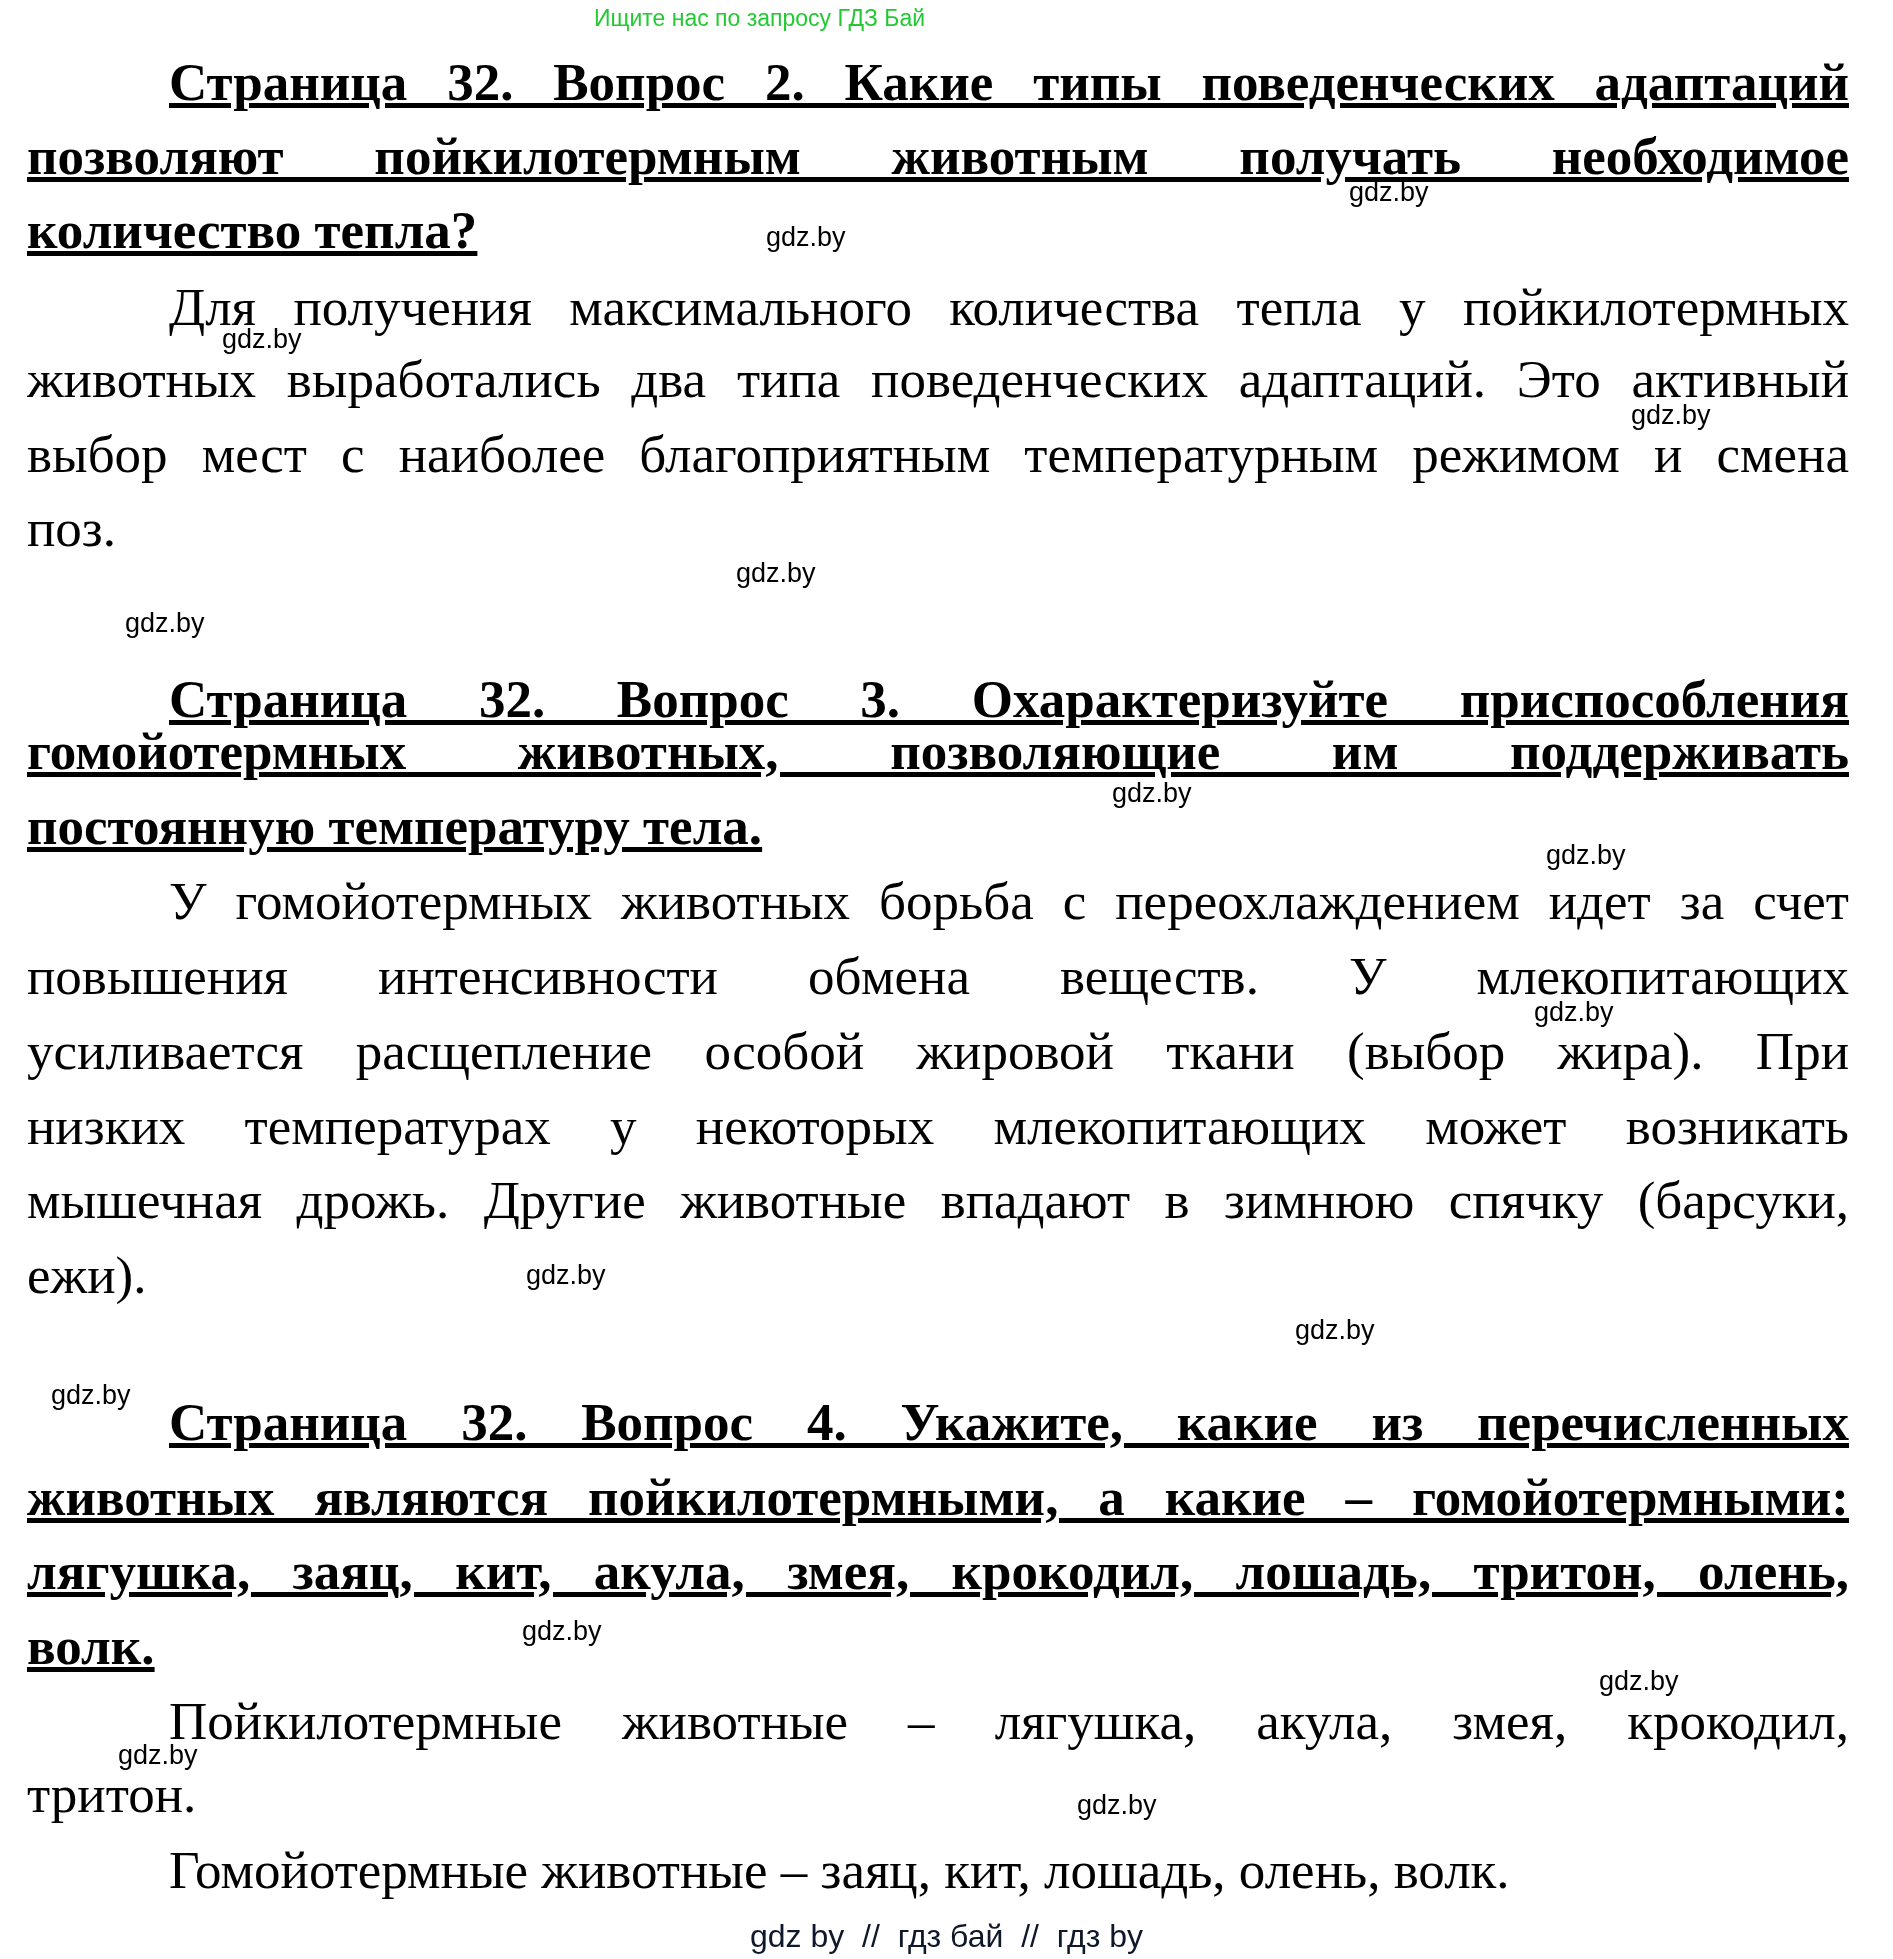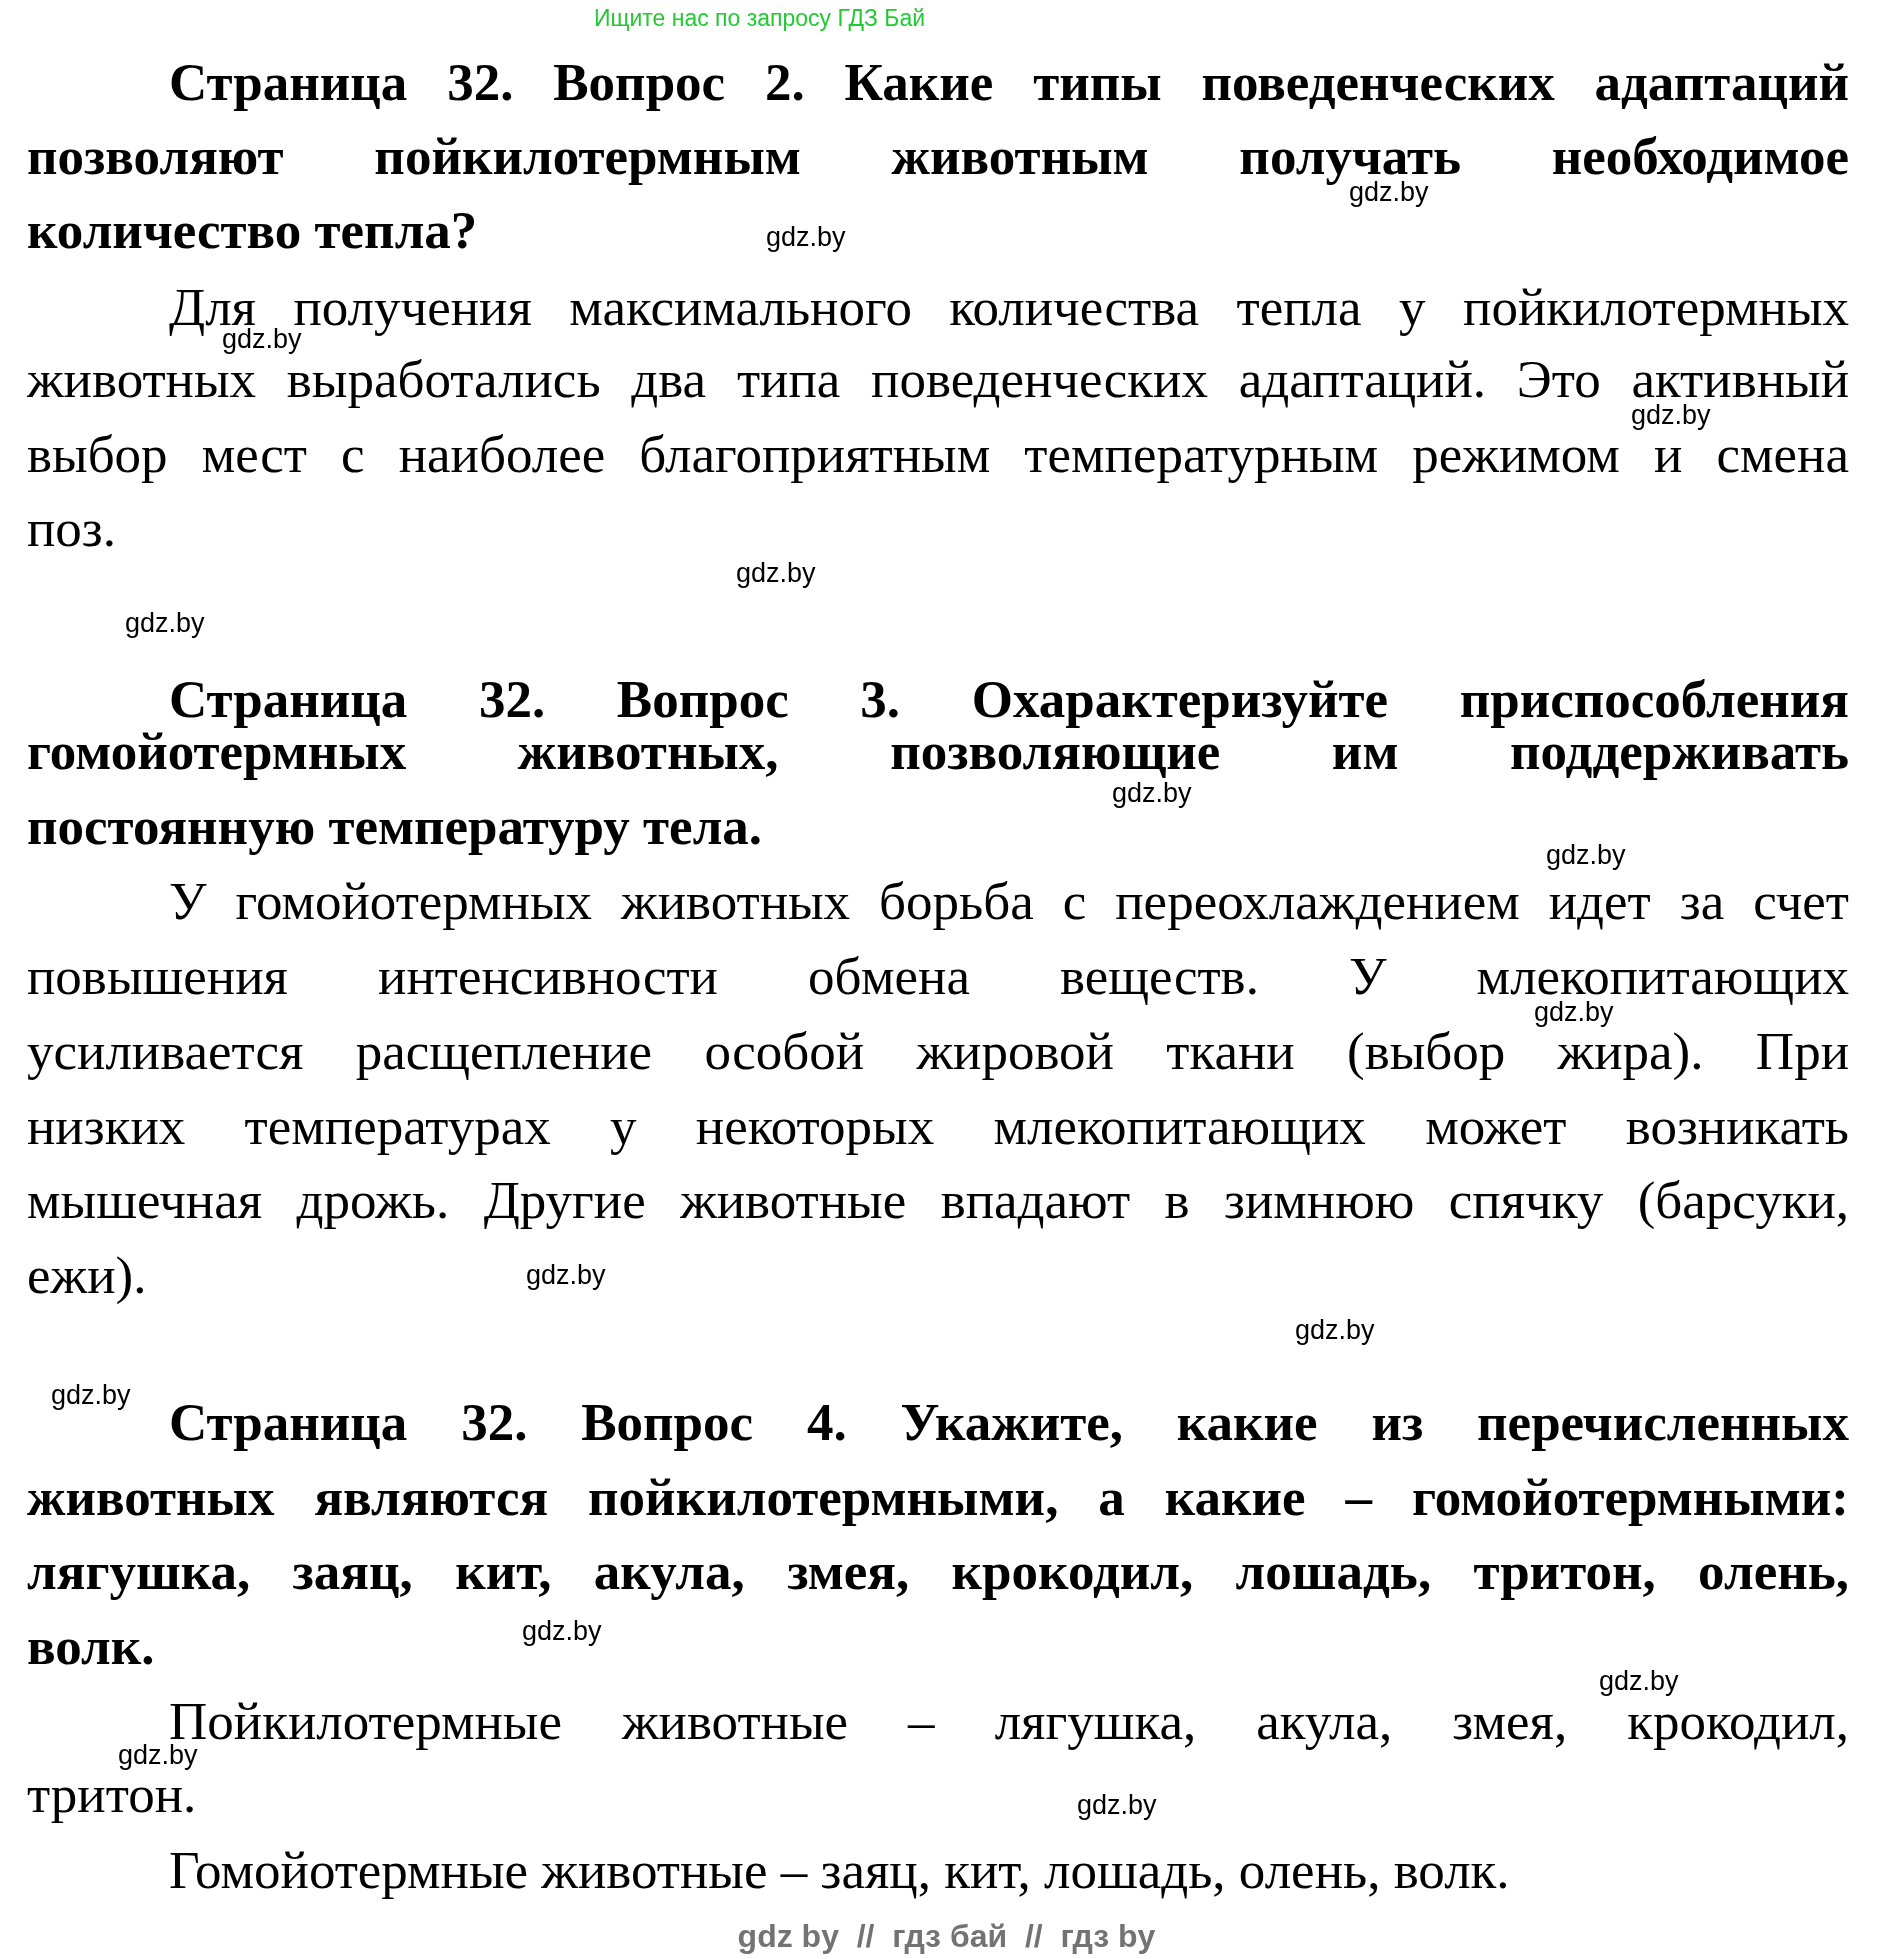--- a/index.html
+++ b/index.html
@@ -9,21 +9,21 @@
     text-align: center; font-family: Liberation Sans, sans-serif;
     font-size: 23px; line-height: 37px; color: #22c933;
   }
   .line {
     position: absolute; left: 27px; width: 1822px;
     font-family: "Liberation Serif", serif; font-size: 53px; line-height: 58px;
     color: #000; white-space: nowrap; height: 58px;
   }
   .line.just { text-align: justify; text-align-last: justify; white-space: normal; overflow: hidden; }
   .line.indent { left: 169px; width: 1680px; }
-  .line.bold { font-weight: bold; }
+  .line.bold { font-weight: bold; text-decoration: underline; }
   .wm {
     position: absolute; font-family: "Liberation Sans", sans-serif; font-size: 27px;
     line-height: 29px; color: #000000; white-space: nowrap;
   }
   .footer {
     position: absolute; left: 0; width: 1893px; top: 1919px; height: 35px;
     text-align: center; font-family: "Liberation Sans", sans-serif; font-size: 32px;
     line-height: 35px; color: #4b0e82; white-space: pre;
   }
 </style>
@@ -80,14 +80,14 @@
   <span class="wm" style="left: 1534px; top: 998px;">gdz.by</span>
   <span class="wm" style="left: 526px; top: 1261px;">gdz.by</span>
   <span class="wm" style="left: 1295px; top: 1316px;">gdz.by</span>
   <span class="wm" style="left: 51px; top: 1381px;">gdz.by</span>
   <span class="wm" style="left: 522px; top: 1617px;">gdz.by</span>
   <span class="wm" style="left: 1599px; top: 1667px;">gdz.by</span>
   <span class="wm" style="left: 118px; top: 1741px;">gdz.by</span>
   <span class="wm" style="left: 1077px; top: 1791px;">gdz.by</span>
 </div>
 
-<div class="footer" style="color: #737373; font-weight: bold;">gdz by  //  гдз бай  //  гдз by</div>
+<div class="footer" style="color: #0f172a;">gdz by  //  гдз бай  //  гдз by</div>
 
 
 </body></html>

